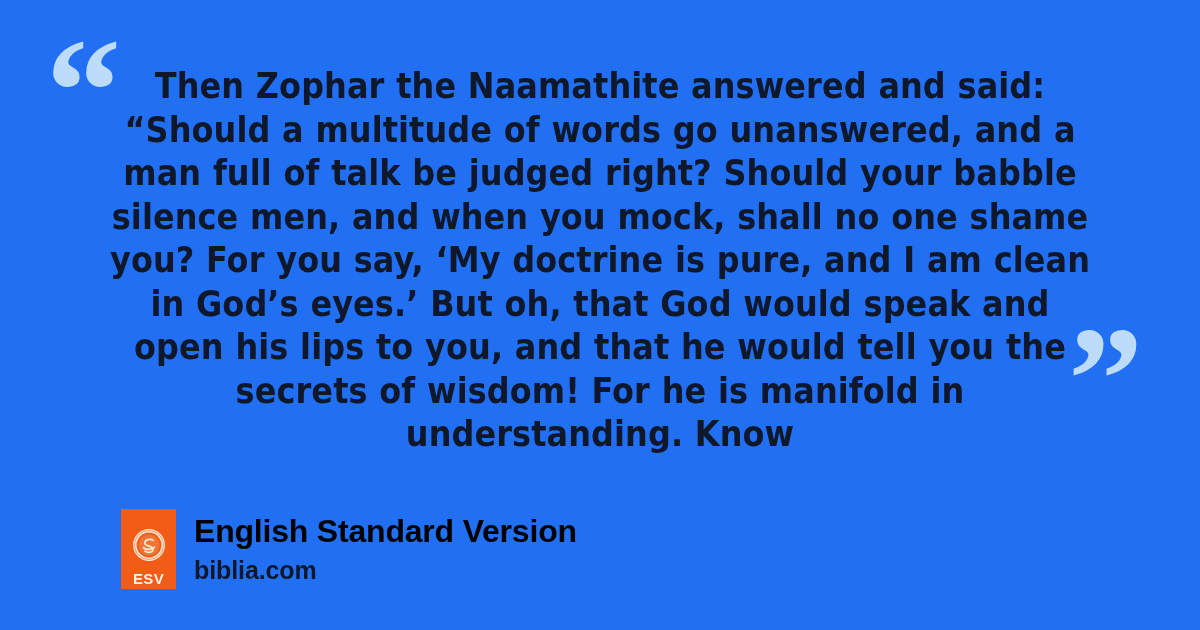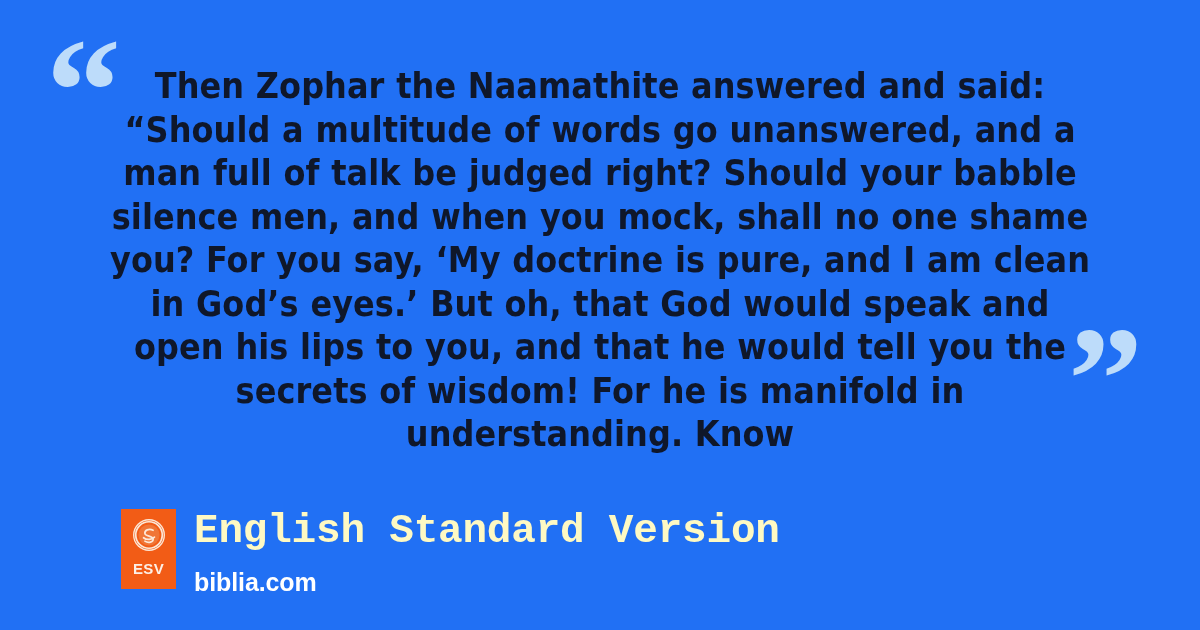--- a/index.html
+++ b/index.html
@@ -71,21 +71,21 @@
   #logo-badge {
     position: relative;
     width: 55px;
     height: 80px;
     background: #f25c16;
     flex: 0 0 auto;
     display: flex;
     flex-direction: column;
     align-items: center;
     justify-content: flex-start;
-    padding-top: 9px;
+    padding-top: 19px;
     box-sizing: border-box;
   }
   #logo-seal {
     display: block;
     width: 34px;
     height: 34px;
   }
   #logo-abbr {
     margin-top: 9px;
     color: #fdf0e6;
@@ -96,34 +96,34 @@
     line-height: 1;
   }
 
   #footer-text {
     margin-left: 18px;
     display: flex;
     flex-direction: column;
     justify-content: flex-start;
   }
   #version-name {
-    color: #fef9c3;
-    font-family: Liberation Mono, monospace;
+    color: #000000;
+    font-family: Liberation Sans, sans-serif;
     font-weight: 700;
-    font-size: 41px;
+    font-size: 32px;
     line-height: 44px;
     letter-spacing: -0.2px;
   }
   #site-url {
-    color: #ffffff;
+    color: #0f172a;
     font-family: "Liberation Sans", sans-serif;
     font-weight: 700;
     font-size: 25px;
     line-height: 28px;
-    margin-top: 15px;
+    margin-top: 3px;
     letter-spacing: -0.1px;
   }
 </style>
 </head>
 <body>
 
 <div id="card">
 
   <span id="quote-open" class="quote-mark">“</span>
 

